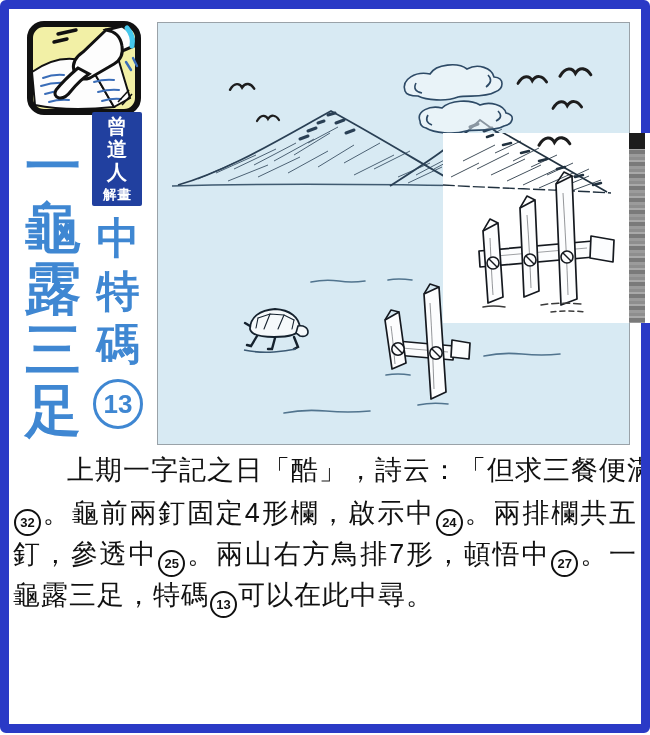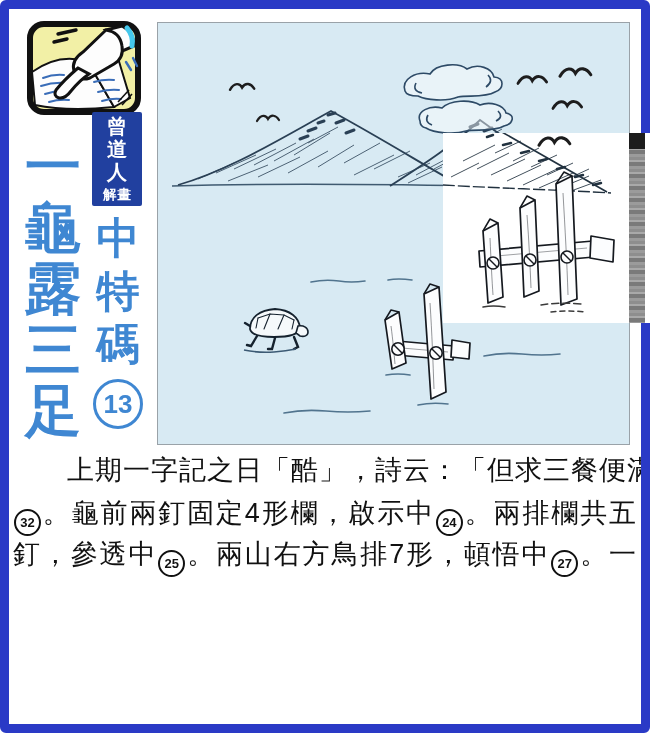--- a/index.html
+++ b/index.html
@@ -308,15 +308,16 @@
         <path d="M108,179 q16,-2 34,0" stroke-dasharray="5 4"></path>
       </g>
     </svg>
     <div class="patch-strip"></div>
   </div>
 
   <div class="article">
       <div class="tline indent">上期一字記之日「酷」，詩云：「但求三餐便滿</div>
       <div class="tline"><span class="circ two">32</span>。龜前兩釘固定4形欄，啟示中<span class="circ two">24</span>。兩排欄共五</div>
       <div class="tline">釘，參透中<span class="circ two">25</span>。兩山右方鳥排7形，頓悟中<span class="circ two">27</span>。一</div>
+      <div class="tline last">龜露三足，特碼<span class="circ two">13</span>可以在此中尋。</div>
     </div>
 
 </div>
 
 </body></html>

